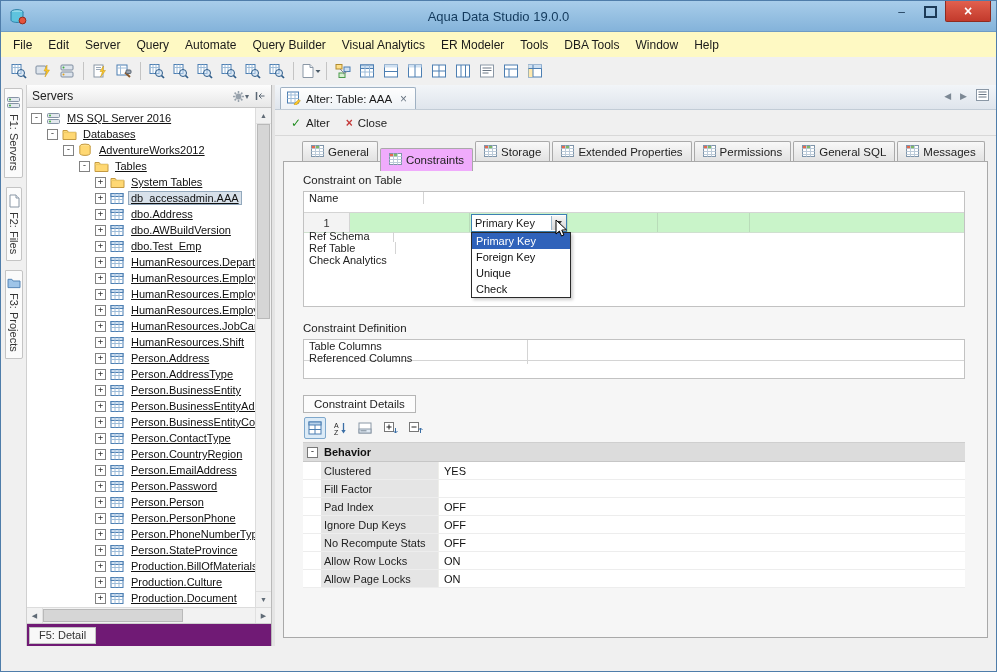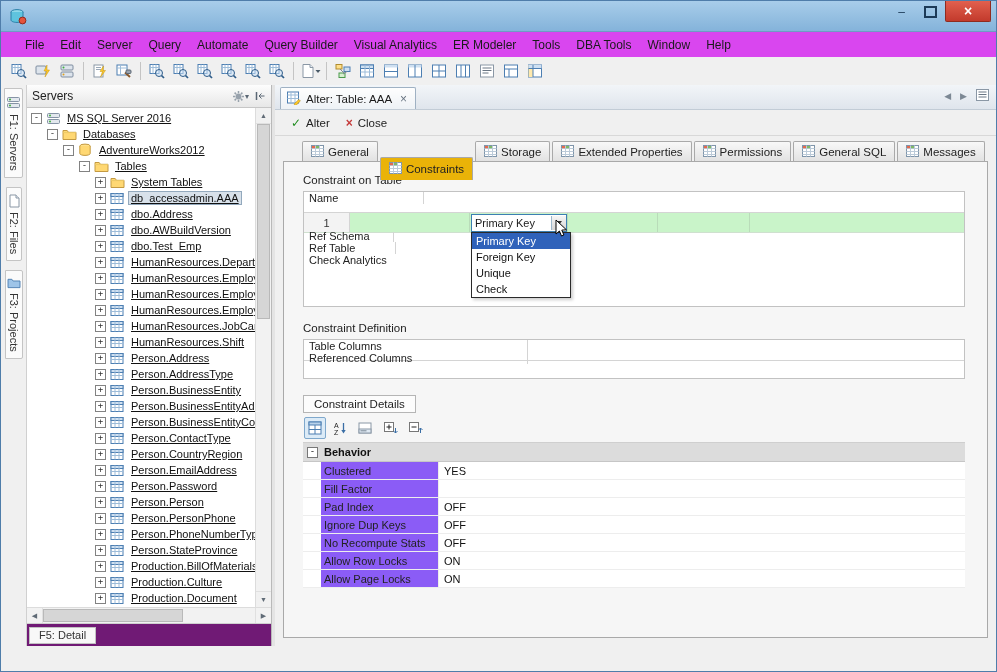--- a/index.html
+++ b/index.html
@@ -6,21 +6,21 @@
   .win{width:997px;height:672px;position:relative;margin:0 auto;font-family:"Liberation Sans","DejaVu Sans",sans-serif;font-size:12px;color:#1a1a1a;border:1px solid #4f7daa;box-sizing:border-box;background:#f0f0f0;overflow:hidden;}
   
   .titlebar{height:30px;background:linear-gradient(#a8cdea,#84b3da);display:flex;align-items:center;position:relative;border-bottom:1px solid #6f9cc4;}
   .app-icon{margin-left:8px;display:flex;}
   .title{position:absolute;left:0;right:0;text-align:center;color:#12395c;font-size:13px;pointer-events:none;}
   .win-controls{position:absolute;right:5px;top:0;display:flex;height:21px;z-index:2;}
   .wc{width:29px;display:flex;align-items:center;justify-content:center;color:#1c3a57;}
   .wc .maxbox{width:9px;height:8px;border:2px solid #1c3a57;}
   .wc.close{width:44px;background:linear-gradient(#e2604e,#c23a2c);border:1px solid #8f2b20;border-top:none;color:#fff;font-size:14px;font-weight:bold;border-radius:0 0 2px 2px;}
   
-  .menubar{height:25px;display:flex;align-items:center;padding-left:16px;background:#d946ef;}
+  .menubar{height:25px;display:flex;align-items:center;padding-left:4px;background:#fef9c3;}
   .menu-item{padding:3px 8px;cursor:default;}
   .toolbar{height:28px;display:flex;align-items:center;padding-left:6px;background:#f0f0f0;border-bottom:1px solid #d8d8d8;}
   .tbtn{width:22px;height:22px;display:flex;align-items:center;justify-content:center;border:1px solid transparent;border-radius:2px;}
   .tsep{width:1px;height:18px;background:#c4c4c4;margin:0 4px;}
   
   .body{position:absolute;top:84px;bottom:25px;left:0;right:0;display:flex;}
   .dockstrip{width:26px;background:#f0f0f0;border-right:1px solid #d0d0d0;display:flex;flex-direction:column;align-items:center;padding-top:3px;box-sizing:border-box;}
   .dock-tab{writing-mode:vertical-rl;background:#fbfbfb;border:1px solid #c4c4c4;padding:6px 1px;font-size:11px;color:#333;margin-bottom:9px;display:flex;align-items:center;gap:4px;border-radius:0 2px 2px 0;}
   
   .leftpanel{width:245px;display:flex;flex-direction:column;background:#fff;border-right:1px solid #b9b9b9;box-sizing:border-box;}
@@ -51,21 +51,21 @@
   .doc-tabbar{height:24px;flex:none;background:linear-gradient(#f2f5f8,#dfe5ec);border-bottom:1px solid #c2ccd6;display:flex;align-items:flex-end;padding-left:5px;position:relative;}
   .doc-tab{display:flex;align-items:center;gap:5px;background:linear-gradient(#fefefe,#eef2f6);border:1px solid #9fb1c3;border-bottom:none;border-radius:2px 2px 0 0;padding:0 8px 0 6px;font-size:11.5px;height:22px;box-sizing:border-box;}
   .doc-close{color:#6a7683;font-size:12px;margin-left:3px;}
   .doc-nav{position:absolute;right:7px;top:4px;display:flex;gap:9px;align-items:center;color:#7c8894;font-size:9px;}
   .doc-toolbar{height:25px;flex:none;background:#f0f0f0;border-bottom:1px solid #d8d8d8;display:flex;align-items:center;padding-left:8px;}
   .dbtn{display:flex;align-items:center;gap:5px;padding:2px 8px;font-size:11.5px;color:#222;}
   .check{color:#1f8c1f;font-weight:bold;font-size:12px;}
   .xmark{color:#c53b3b;font-weight:bold;font-size:12px;}
   .subtab-row{height:25px;flex:none;display:flex;align-items:flex-end;gap:2px;padding-left:19px;margin:0 8px;position:relative;z-index:2;}
   .stab{display:flex;align-items:center;gap:4px;border:1px solid #a9a9a9;border-bottom:none;background:linear-gradient(#f8f8f8,#e2e2e2);padding:0 8px;font-size:11.5px;height:20px;box-sizing:border-box;border-radius:2px 2px 0 0;color:#222;}
-  .stab.active{background:#eab308;height:23px;position:relative;top:19px;z-index:3;}
+  .stab.active{background:#f0abfc;height:23px;position:relative;top:10px;z-index:3;}
   .content{flex:1;margin:0 8px 8px 8px;border:1px solid #a9a9a9;background:#f6f6f6;position:relative;overflow:hidden;}
   .sec-label{font-size:11.5px;color:#222;margin:12px 0 5px 19px;}
   .box{margin-left:19px;width:662px;background:#fff;border:1px solid #c2c2c2;box-sizing:border-box;position:relative;}
   .ghead{display:flex;height:20px;border-bottom:1px solid #d4d4d4;flex-direction:column;}
   .ghc{border-right:1px solid #d4d4d4;font-size:11px;color:#222;display:flex;align-items:center;padding-left:5px;box-sizing:border-box;flex:none;}
   .ghc.fill{flex:1;border-right:none;}
   .grow{display:flex;height:19px;border-bottom:1px solid #cfe0cf;}
   .grc{border-right:1px solid #b9dcb9;box-sizing:border-box;flex:none;background:#c9f4c9;display:flex;align-items:center;font-size:11px;}
   .grc.fill{flex:1;border-right:none;}
   .grc.gut{background:#f3f3f3;border-right:1px solid #d4d4d4;justify-content:center;color:#333;}
@@ -82,41 +82,42 @@
   .details{margin:16px 0 0 19px;width:662px;}
   .details-tab{display:inline-flex;align-items:center;border:1px solid #b5b5b5;background:#fcfcfc;padding:2px 10px;font-size:11.5px;color:#222;}
   .details-toolbar{display:flex;align-items:center;gap:3px;padding:4px 0 3px 1px;}
   .dtb{width:20px;height:20px;border:1px solid transparent;display:flex;align-items:center;justify-content:center;border-radius:2px;}
   .dtb.pressed{border:1px solid #7fa8cc;background:#dcebf7;}
   .propgrid{width:662px;border-top:1px solid #cfcfcf;background:#fff;}
   .pg-group{display:flex;align-items:center;height:18px;background:#dcdcdc;border-bottom:1px solid #c6c6c6;font-weight:bold;font-size:11px;color:#111;}
   .pg-exp{width:9px;height:9px;border:1px solid #777;background:#fff;margin:0 6px 0 4px;font-size:9px;line-height:7px;text-align:center;font-weight:normal;font-family:"DejaVu Sans Mono",monospace;}
   .pg-row{display:flex;height:17px;border-bottom:1px solid #ededed;background:#fff;font-size:11px;align-items:stretch;}
   .pg-gutter{width:18px;flex:none;}
-  .pg-name{width:114px;flex:none;display:flex;align-items:center;padding-left:3px;border-right:1px solid #eeeeea;background:#8b5cf6;color:#222;}
+  .pg-name{width:114px;flex:none;display:flex;align-items:center;padding-left:3px;border-right:1px solid #eeeeea;background:#e5e5e5;color:#222;}
   .pg-value{flex:1;display:flex;align-items:center;padding-left:5px;color:#111;}
   
   .statusbar{position:absolute;left:0;right:0;bottom:0;height:25px;background:#f0f0f0;border-top:1px solid #c9c9c9;display:flex;align-items:center;padding:2px 3px;gap:3px;box-sizing:border-box;}
   .sb-box{border:1px solid #c5c5c5;background:#f7f7f7;height:17px;display:flex;align-items:center;font-size:11px;padding:0 8px;color:#222;box-sizing:border-box;}
   .sb-path{flex:1;overflow:hidden;white-space:nowrap;}
   .sb-trash{width:22px;justify-content:center;padding:0;}
 </style>
 </head>
 <body>
 
 <div class="win">
 
   <div class="titlebar">
     <span class="app-icon">
       <svg width="18" height="17" viewBox="0 0 18 17">
           <ellipse cx="8" cy="4" rx="6" ry="2.4" fill="#8fd8ea" stroke="#2a7fa8"></ellipse>
           <path d="M2 4v8c0 1.3 2.7 2.4 6 2.4s6-1.1 6-2.4V4" fill="#5fc3de" stroke="#2a7fa8"></path>
           <circle cx="13.5" cy="12.5" r="3.4" fill="#e5533c" stroke="#8f2b20"></circle>
         </svg>
     </span>
+    <span class="title">Aqua Data Studio 19.0.0</span>
     <span class="win-controls">
       <span class="wc">–</span>
       <span class="wc">
           <span class="maxbox"></span>
         </span>
       <span class="wc close">×</span>
     </span>
   </div>
 
   <div class="menubar" id="menubar">

